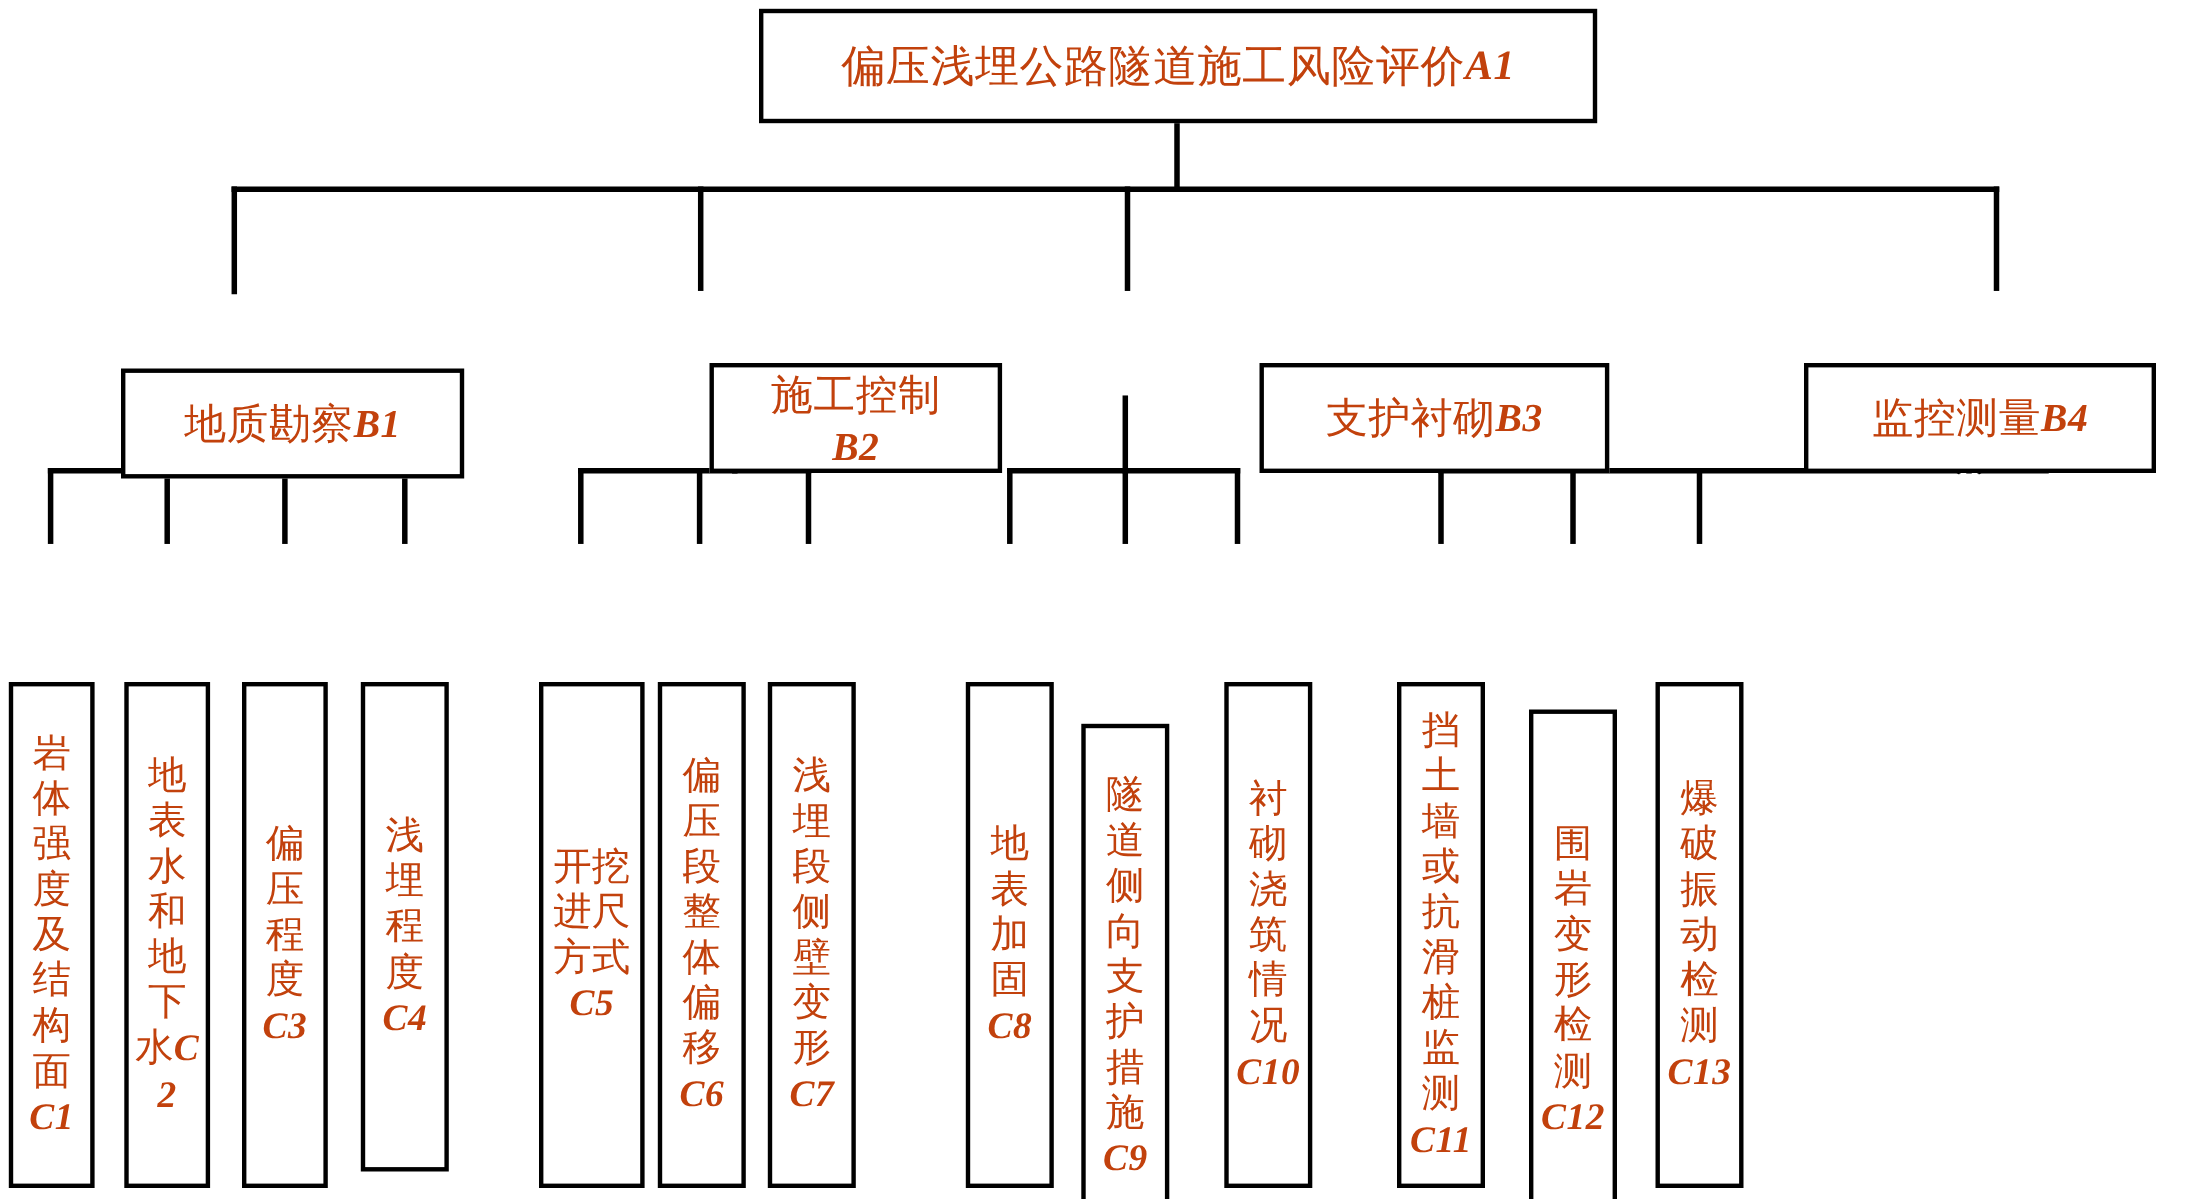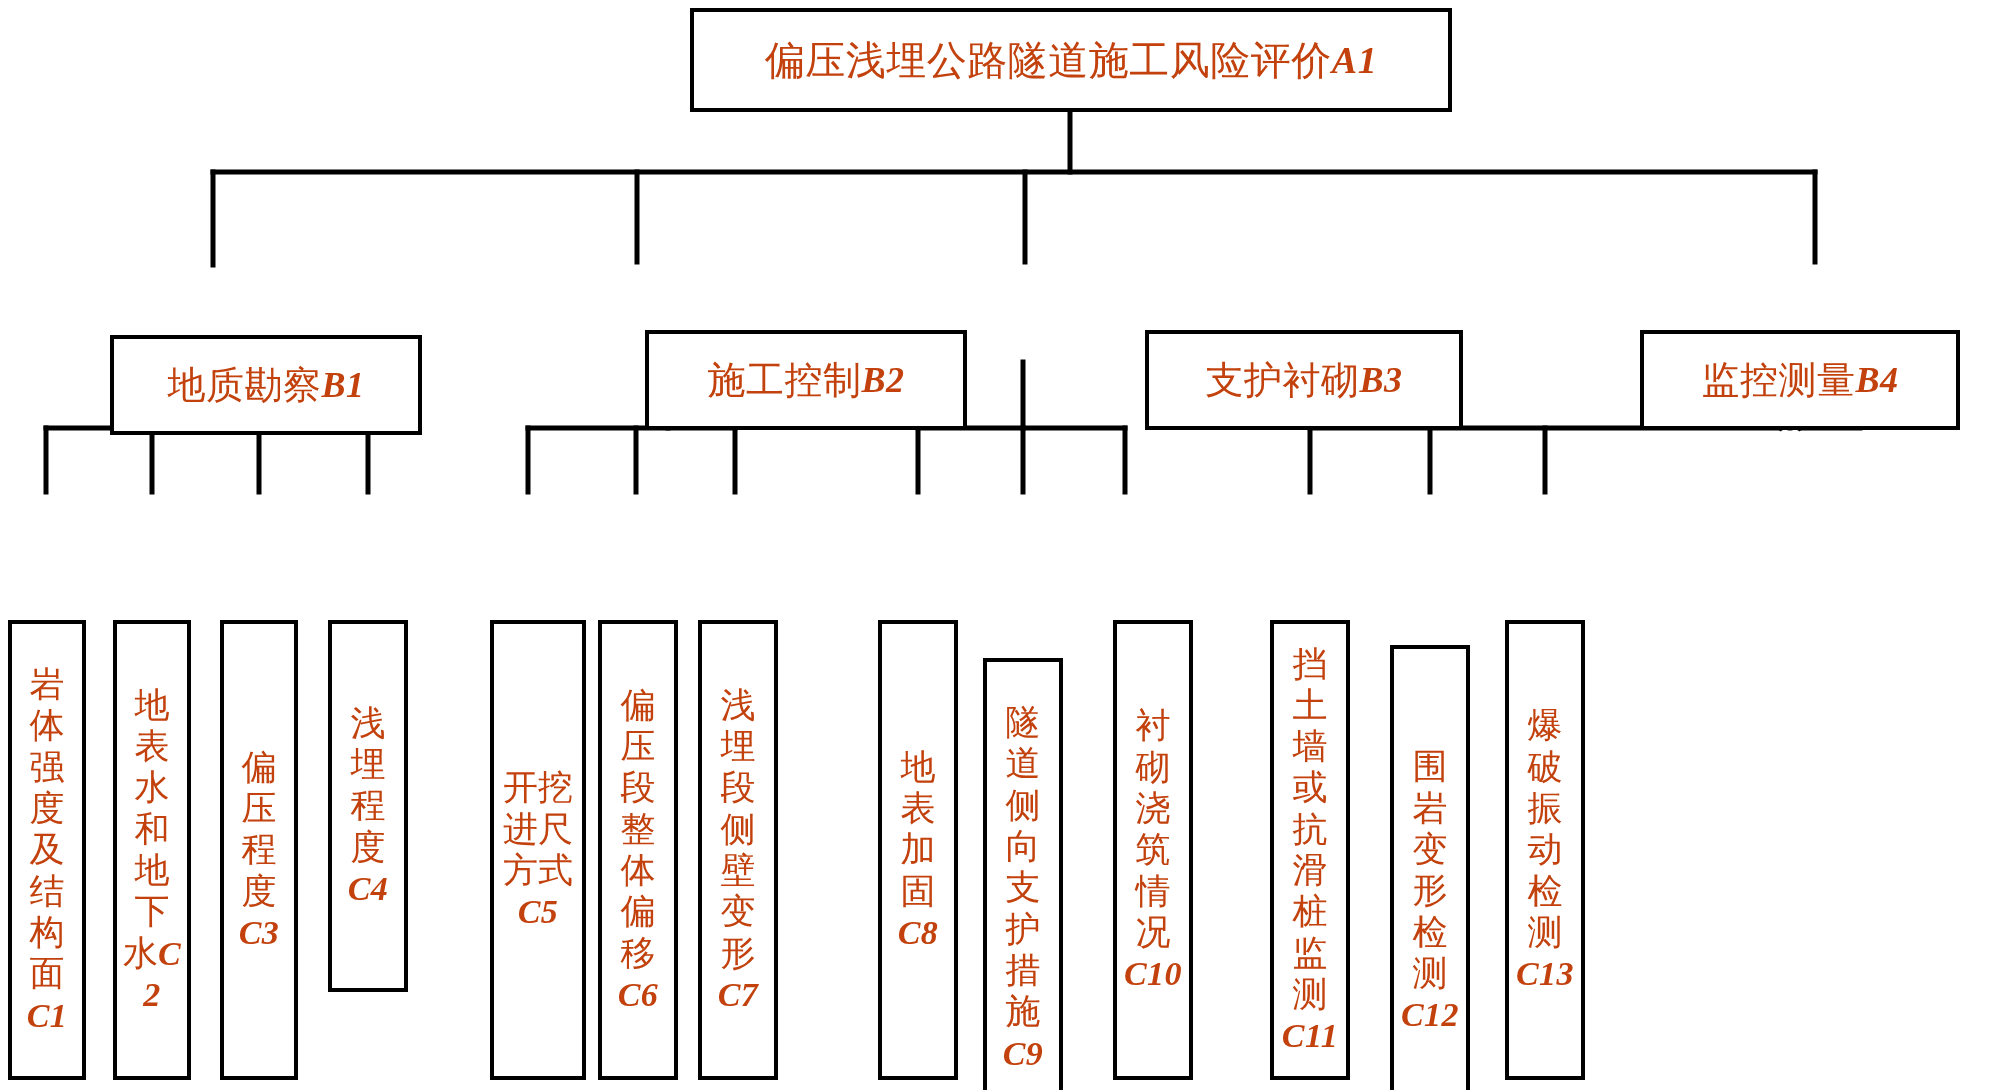--- a/index.html
+++ b/index.html
@@ -113,21 +113,21 @@
   <div class="node node-a" style="left:690px; top:8px; width:762px; height:104px;">
     <span class="lbl">偏压浅埋公路隧道施工风险评价</span>
       <span class="code">A1</span>
   </div>
 
   <div class="node node-b" style="left:110px; top:335px; width:312px; height:100px;">
     <span class="lbl">地质勘察</span>
       <span class="code">B1</span>
   </div>
 
-  <div class="node node-b" style="left:645px; top:330px; width:322px; height:100px;">
+  <div class="node node-b" style="left:645px; top:330px; width:266px; height:100px;flex-direction:column;">
     <span class="lbl">施工控制</span>
       <span class="code">B2</span>
   </div>
 
   <div class="node node-b" style="left:1145px; top:330px; width:318px; height:100px;">
     <span class="lbl">支护衬砌</span>
       <span class="code">B3</span>
   </div>
 
   <div class="node node-b" style="left:1640px; top:330px; width:320px; height:100px;">
@@ -140,21 +140,21 @@
   </div>
 
   <div class="node node-c" style="left:113px; top:620px; width:78px; height:460px;">
     <div><span class="lbl">地表水和地下水</span><span class="code">C2</span></div>
   </div>
 
   <div class="node node-c" style="left:220px; top:620px; width:78px; height:460px;">
     <div><span class="lbl">偏压程度</span><br><span class="code">C3</span></div>
   </div>
 
-  <div class="node node-c" style="left:328px; top:620px; width:80px; height:372px;">
+  <div class="node node-c" style="left:328px; top:620px; width:80px; height:445px;">
     <div><span class="lbl">浅埋程度</span><br><span class="code">C4</span></div>
   </div>
 
   <div class="node node-c" style="left:490px; top:620px; width:96px; height:460px;">
     <div><span class="lbl">开挖进尺方式</span><br><span class="code">C5</span></div>
   </div>
 
   <div class="node node-c" style="left:598px; top:620px; width:80px; height:460px;">
     <div><span class="lbl">偏压段整体偏移</span><br><span class="code">C6</span></div>
   </div>

